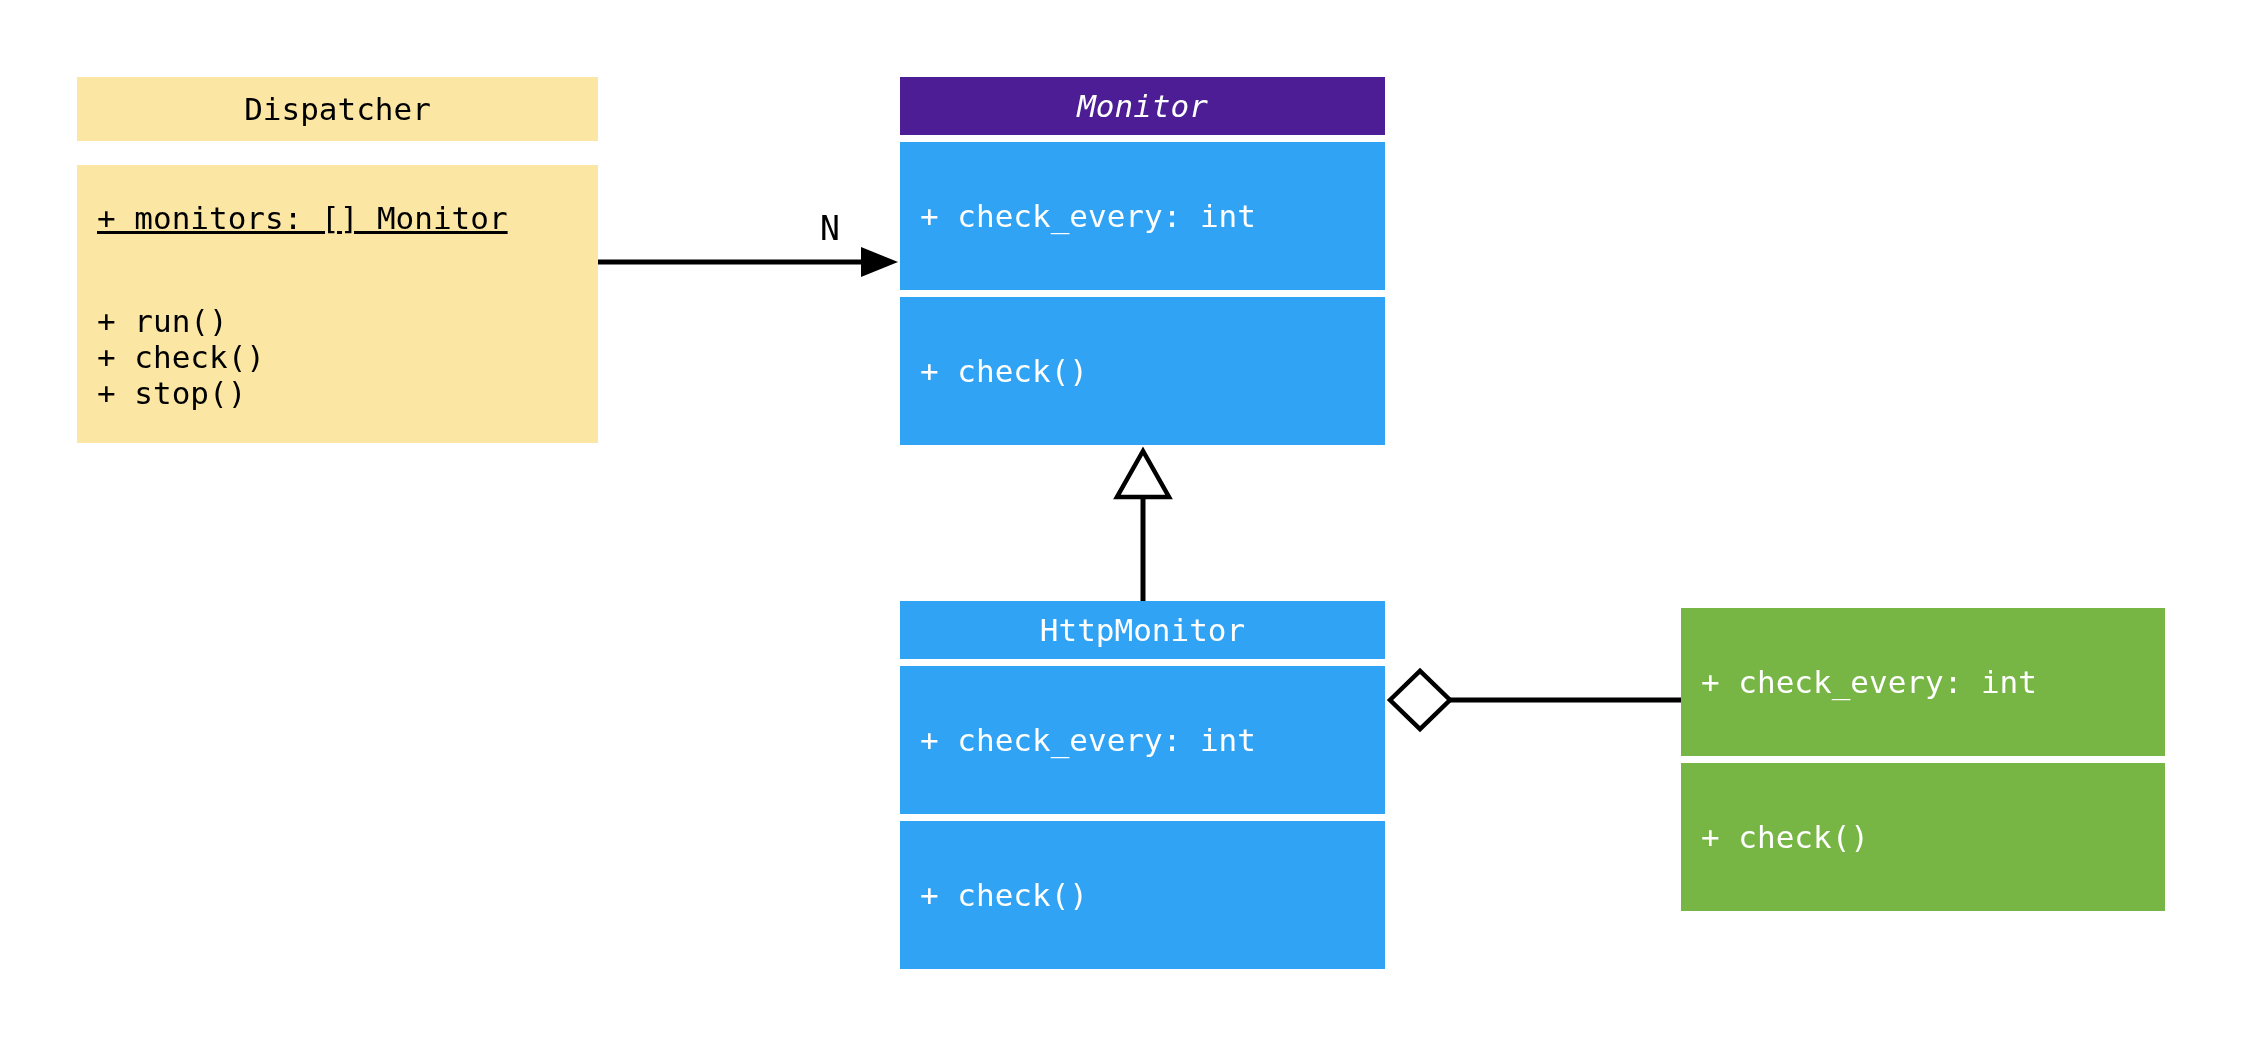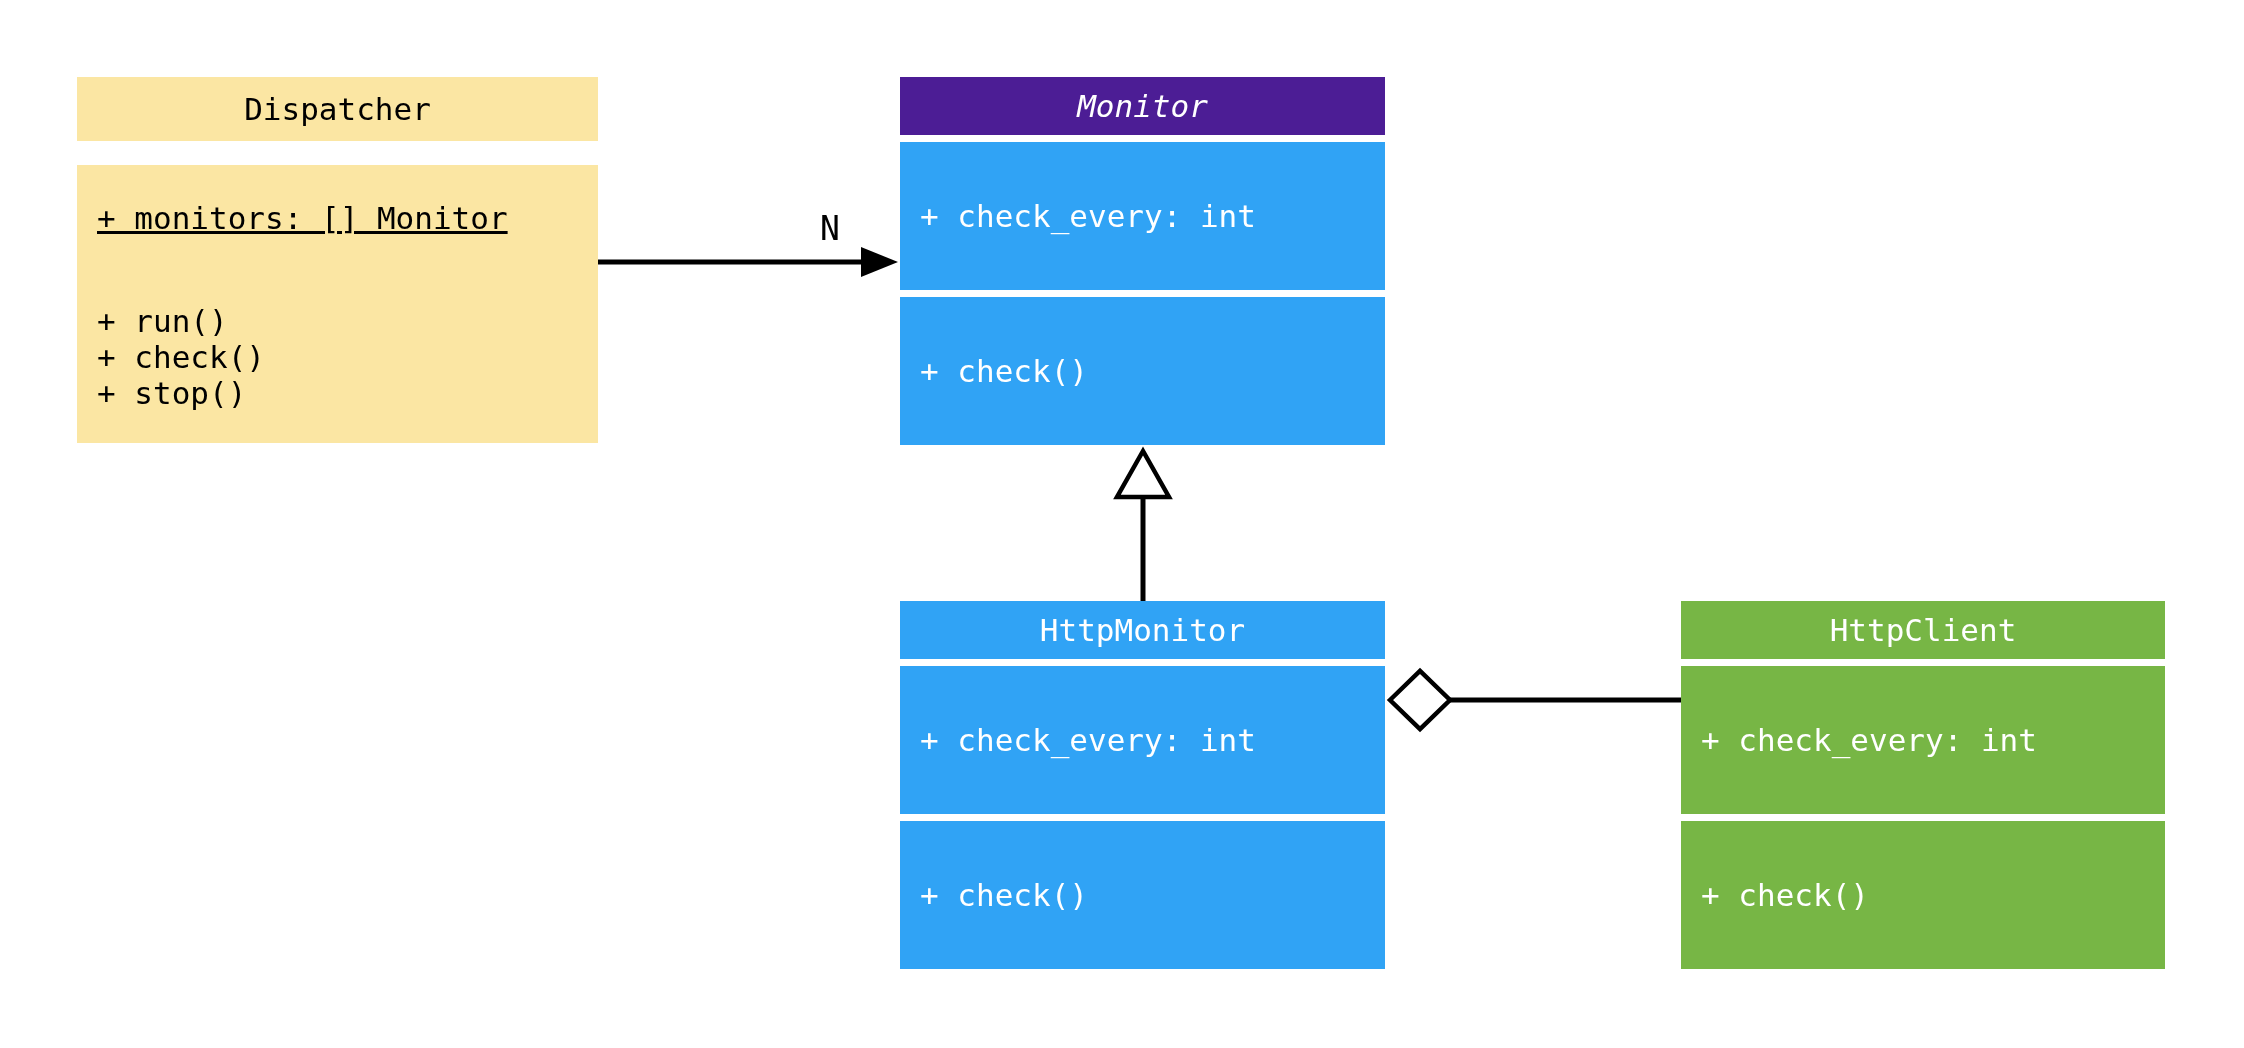--- a/index.html
+++ b/index.html
@@ -118,21 +118,20 @@
     <div class="sec title" style="background-color: rgb(48, 163, 245); color: rgb(255, 255, 255);">HttpMonitor</div>
     <div class="sec attrs" style="background-color: rgb(48, 163, 245); color: rgb(255, 255, 255);">
       <div class="member-line">+ check_every: int</div>
     </div>
     <div class="sec methods" style="background-color: rgb(48, 163, 245); color: rgb(255, 255, 255);">
       <div class="member-line">+ check()</div>
     </div>
   </div>
 
   <div class="uml-class c-httpclient">
-    <div class="sec title" style="background-color: rgb(119, 182, 69); color: rgb(255, 255, 255);">HttpClient</div>
     <div class="sec attrs" style="background-color: rgb(119, 182, 69); color: rgb(255, 255, 255);">
       <div class="member-line">+ check_every: int</div>
     </div>
     <div class="sec methods" style="background-color: rgb(119, 182, 69); color: rgb(255, 255, 255);">
       <div class="member-line">+ check()</div>
     </div>
   </div>
 
 </div>
 

